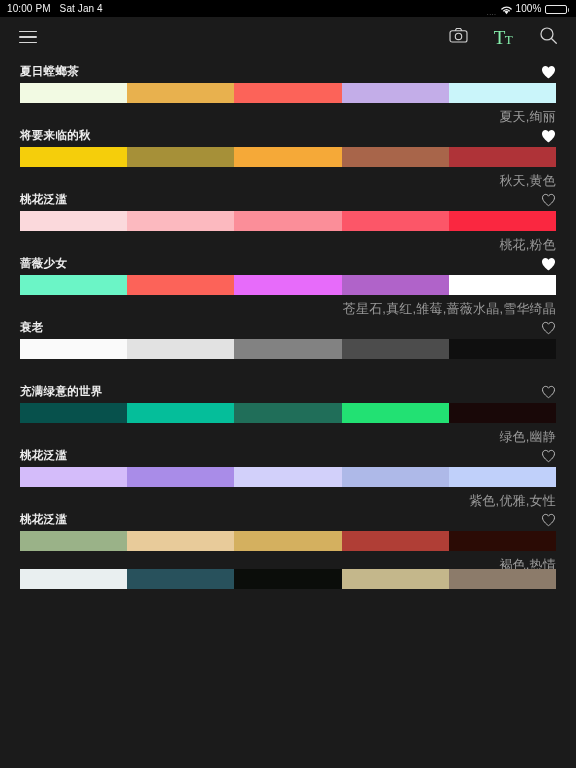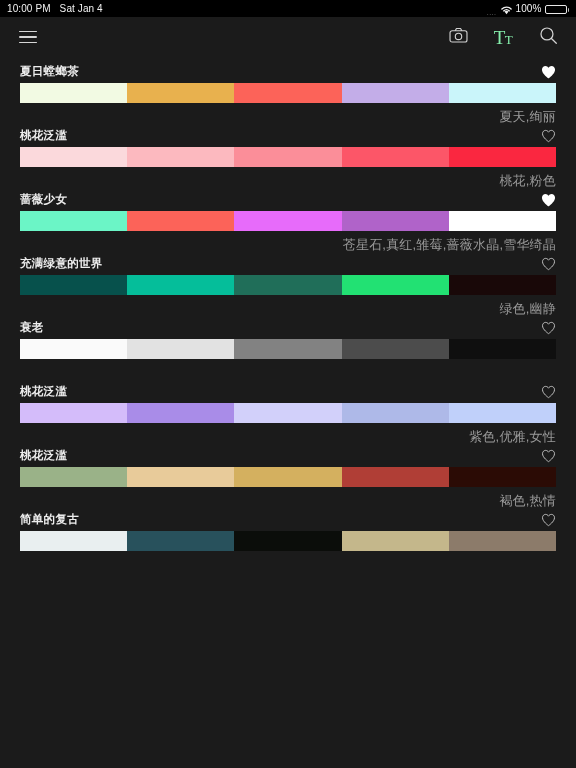--- a/index.html
+++ b/index.html
@@ -171,20 +171,36 @@
           <div class="swatch" style="background: rgb(242, 250, 227);"></div>
           <div class="swatch" style="background: rgb(232, 177, 78);"></div>
           <div class="swatch" style="background: rgb(252, 99, 89);"></div>
           <div class="swatch" style="background: rgb(195, 173, 232);"></div>
           <div class="swatch" style="background: rgb(202, 245, 250);"></div>
         </div>
         <div class="card-tags">夏天,绚丽</div>
       </div>
       <div class="palette-card">
         <div class="card-head">
+          <div class="card-title">将要来临的秋</div>
+          <div class="heart"><svg viewBox="0 0 24 22" width="15" height="14">
+              <path d="M12 21 C12 21 1.5 14 1.5 7.2 C1.5 3.6 4.2 1.2 7.1 1.2 C9.3 1.2 11.1 2.5 12 4.2 C12.9 2.5 14.7 1.2 16.9 1.2 C19.8 1.2 22.5 3.6 22.5 7.2 C22.5 14 12 21 12 21 Z" fill="#ffffff"></path>
+            </svg></div>
+        </div>
+        <div class="swatches">
+          <div class="swatch" style="background: rgb(245, 206, 11);"></div>
+          <div class="swatch" style="background: rgb(166, 144, 56);"></div>
+          <div class="swatch" style="background: rgb(245, 169, 56);"></div>
+          <div class="swatch" style="background: rgb(168, 101, 74);"></div>
+          <div class="swatch" style="background: rgb(175, 51, 56);"></div>
+        </div>
+        <div class="card-tags">秋天,黄色</div>
+      </div>
+      <div class="palette-card">
+        <div class="card-head">
           <div class="card-title">桃花泛滥</div>
           <div class="heart"><svg viewBox="0 0 24 22" width="15" height="14">
               <path d="M12 20 C12 20 2.4 13.6 2.4 7.3 C2.4 4.1 4.8 2.0 7.3 2.0 C9.4 2.0 11.2 3.3 12 4.9 C12.8 3.3 14.6 2.0 16.7 2.0 C19.2 2.0 21.6 4.1 21.6 7.3 C21.6 13.6 12 20 12 20 Z" fill="none" stroke="#c9c9c9" stroke-width="1.5"></path>
             </svg></div>
         </div>
         <div class="swatches">
           <div class="swatch" style="background: rgb(251, 217, 220);"></div>
           <div class="swatch" style="background: rgb(252, 185, 191);"></div>
           <div class="swatch" style="background: rgb(251, 142, 153);"></div>
           <div class="swatch" style="background: rgb(252, 86, 104);"></div>
@@ -203,52 +219,52 @@
           <div class="swatch" style="background: rgb(107, 245, 198);"></div>
           <div class="swatch" style="background: rgb(252, 99, 89);"></div>
           <div class="swatch" style="background: rgb(231, 107, 250);"></div>
           <div class="swatch" style="background: rgb(176, 99, 201);"></div>
           <div class="swatch" style="background: rgb(255, 255, 255);"></div>
         </div>
         <div class="card-tags">苍星石,真红,雏莓,蔷薇水晶,雪华绮晶</div>
       </div>
       <div class="palette-card">
         <div class="card-head">
+          <div class="card-title">衰老</div>
+          <div class="heart"><svg viewBox="0 0 24 22" width="15" height="14">
+              <path d="M12 20 C12 20 2.4 13.6 2.4 7.3 C2.4 4.1 4.8 2.0 7.3 2.0 C9.4 2.0 11.2 3.3 12 4.9 C12.8 3.3 14.6 2.0 16.7 2.0 C19.2 2.0 21.6 4.1 21.6 7.3 C21.6 13.6 12 20 12 20 Z" fill="none" stroke="#c9c9c9" stroke-width="1.5"></path>
+            </svg></div>
+        </div>
+        <div class="swatches">
+          <div class="swatch" style="background: rgb(250, 250, 250);"></div>
+          <div class="swatch" style="background: rgb(226, 226, 226);"></div>
+          <div class="swatch" style="background: rgb(130, 130, 130);"></div>
+          <div class="swatch" style="background: rgb(76, 76, 76);"></div>
+          <div class="swatch" style="background: rgb(15, 15, 15);"></div>
+        </div>
+        <div class="card-tags"></div>
+      </div>
+      <div class="palette-card">
+        <div class="card-head">
           <div class="card-title">充满绿意的世界</div>
           <div class="heart"><svg viewBox="0 0 24 22" width="15" height="14">
               <path d="M12 20 C12 20 2.4 13.6 2.4 7.3 C2.4 4.1 4.8 2.0 7.3 2.0 C9.4 2.0 11.2 3.3 12 4.9 C12.8 3.3 14.6 2.0 16.7 2.0 C19.2 2.0 21.6 4.1 21.6 7.3 C21.6 13.6 12 20 12 20 Z" fill="none" stroke="#c9c9c9" stroke-width="1.5"></path>
             </svg></div>
         </div>
         <div class="swatches">
           <div class="swatch" style="background: rgb(7, 81, 76);"></div>
           <div class="swatch" style="background: rgb(5, 190, 154);"></div>
           <div class="swatch" style="background: rgb(32, 110, 89);"></div>
           <div class="swatch" style="background: rgb(34, 225, 115);"></div>
           <div class="swatch" style="background: rgb(25, 8, 8);"></div>
         </div>
         <div class="card-tags">绿色,幽静</div>
       </div>
       <div class="palette-card">
         <div class="card-head">
-          <div class="card-title">衰老</div>
-          <div class="heart"><svg viewBox="0 0 24 22" width="15" height="14">
-              <path d="M12 20 C12 20 2.4 13.6 2.4 7.3 C2.4 4.1 4.8 2.0 7.3 2.0 C9.4 2.0 11.2 3.3 12 4.9 C12.8 3.3 14.6 2.0 16.7 2.0 C19.2 2.0 21.6 4.1 21.6 7.3 C21.6 13.6 12 20 12 20 Z" fill="none" stroke="#c9c9c9" stroke-width="1.5"></path>
-            </svg></div>
-        </div>
-        <div class="swatches">
-          <div class="swatch" style="background: rgb(250, 250, 250);"></div>
-          <div class="swatch" style="background: rgb(226, 226, 226);"></div>
-          <div class="swatch" style="background: rgb(130, 130, 130);"></div>
-          <div class="swatch" style="background: rgb(76, 76, 76);"></div>
-          <div class="swatch" style="background: rgb(15, 15, 15);"></div>
-        </div>
-        <div class="card-tags"></div>
-      </div>
-      <div class="palette-card">
-        <div class="card-head">
           <div class="card-title">桃花泛滥</div>
           <div class="heart"><svg viewBox="0 0 24 22" width="15" height="14">
               <path d="M12 20 C12 20 2.4 13.6 2.4 7.3 C2.4 4.1 4.8 2.0 7.3 2.0 C9.4 2.0 11.2 3.3 12 4.9 C12.8 3.3 14.6 2.0 16.7 2.0 C19.2 2.0 21.6 4.1 21.6 7.3 C21.6 13.6 12 20 12 20 Z" fill="none" stroke="#c9c9c9" stroke-width="1.5"></path>
             </svg></div>
         </div>
         <div class="swatches">
           <div class="swatch" style="background: rgb(212, 188, 250);"></div>
           <div class="swatch" style="background: rgb(169, 140, 232);"></div>
           <div class="swatch" style="background: rgb(210, 208, 250);"></div>
           <div class="swatch" style="background: rgb(174, 185, 232);"></div>
@@ -266,26 +282,20 @@
         <div class="swatches">
           <div class="swatch" style="background: rgb(154, 178, 136);"></div>
           <div class="swatch" style="background: rgb(232, 203, 154);"></div>
           <div class="swatch" style="background: rgb(212, 176, 95);"></div>
           <div class="swatch" style="background: rgb(176, 62, 54);"></div>
           <div class="swatch" style="background: rgb(43, 11, 5);"></div>
         </div>
         <div class="card-tags">褐色,热情</div>
       </div>
       <div class="palette-card">
-        <div class="card-head">
-          <div class="card-title">简单的复古</div>
-          <div class="heart"><svg viewBox="0 0 24 22" width="15" height="14">
-              <path d="M12 20 C12 20 2.4 13.6 2.4 7.3 C2.4 4.1 4.8 2.0 7.3 2.0 C9.4 2.0 11.2 3.3 12 4.9 C12.8 3.3 14.6 2.0 16.7 2.0 C19.2 2.0 21.6 4.1 21.6 7.3 C21.6 13.6 12 20 12 20 Z" fill="none" stroke="#c9c9c9" stroke-width="1.5"></path>
-            </svg></div>
-        </div>
         <div class="swatches">
           <div class="swatch" style="background: rgb(233, 239, 240);"></div>
           <div class="swatch" style="background: rgb(40, 81, 92);"></div>
           <div class="swatch" style="background: rgb(11, 13, 10);"></div>
           <div class="swatch" style="background: rgb(196, 183, 139);"></div>
           <div class="swatch" style="background: rgb(140, 123, 106);"></div>
         </div>
       </div>
     </div>
 

